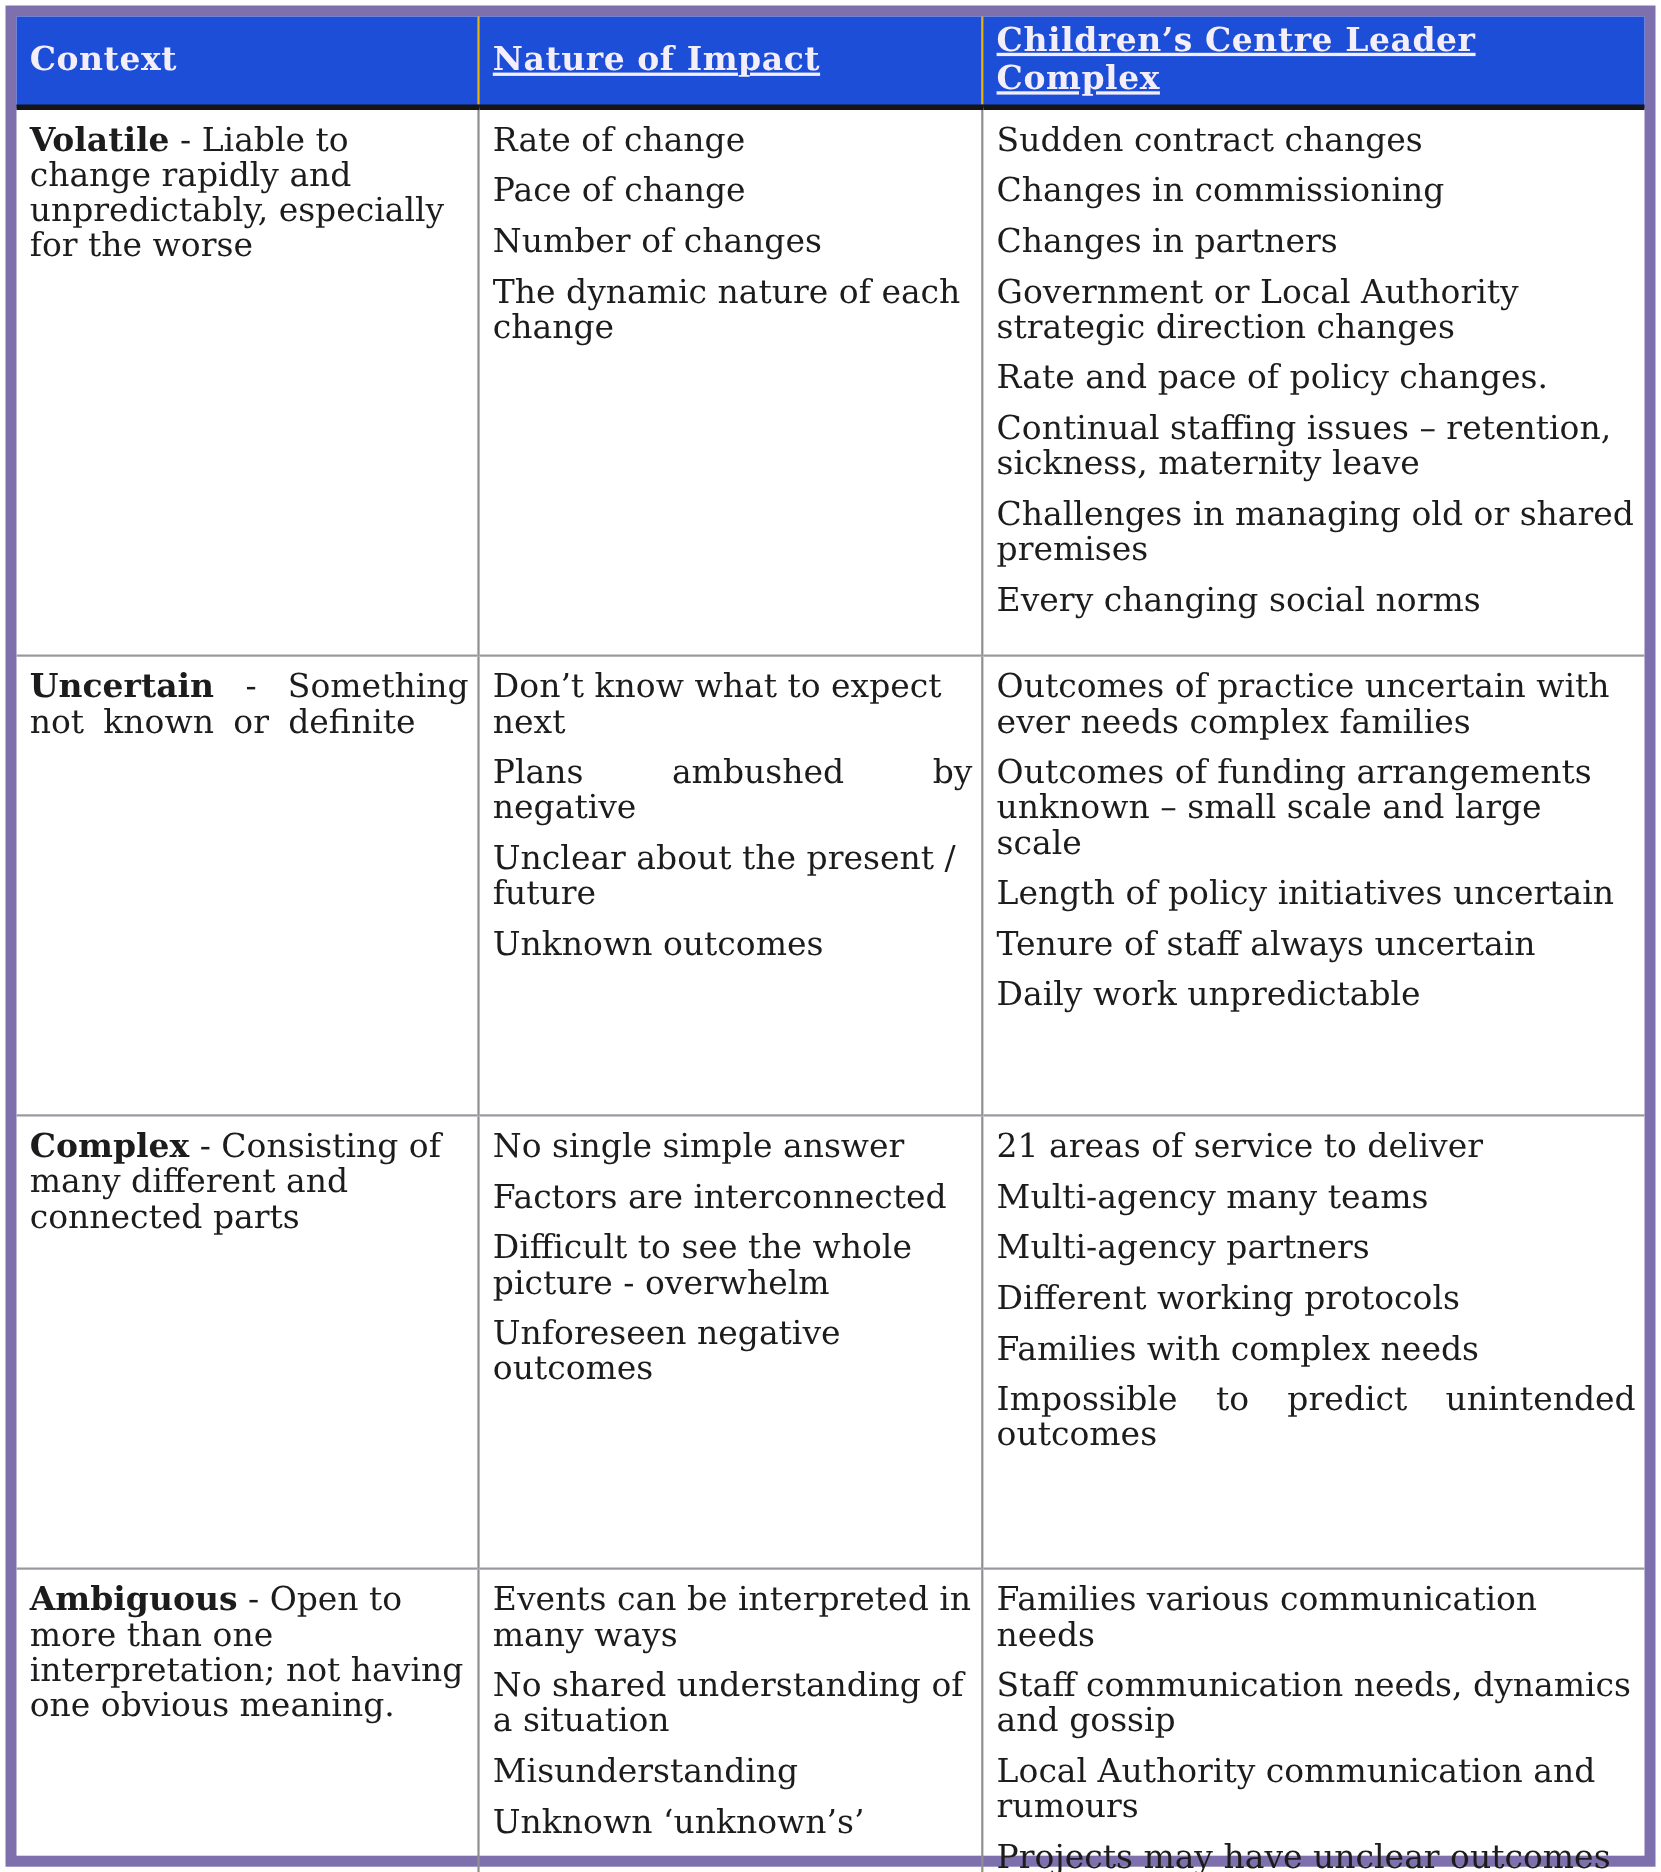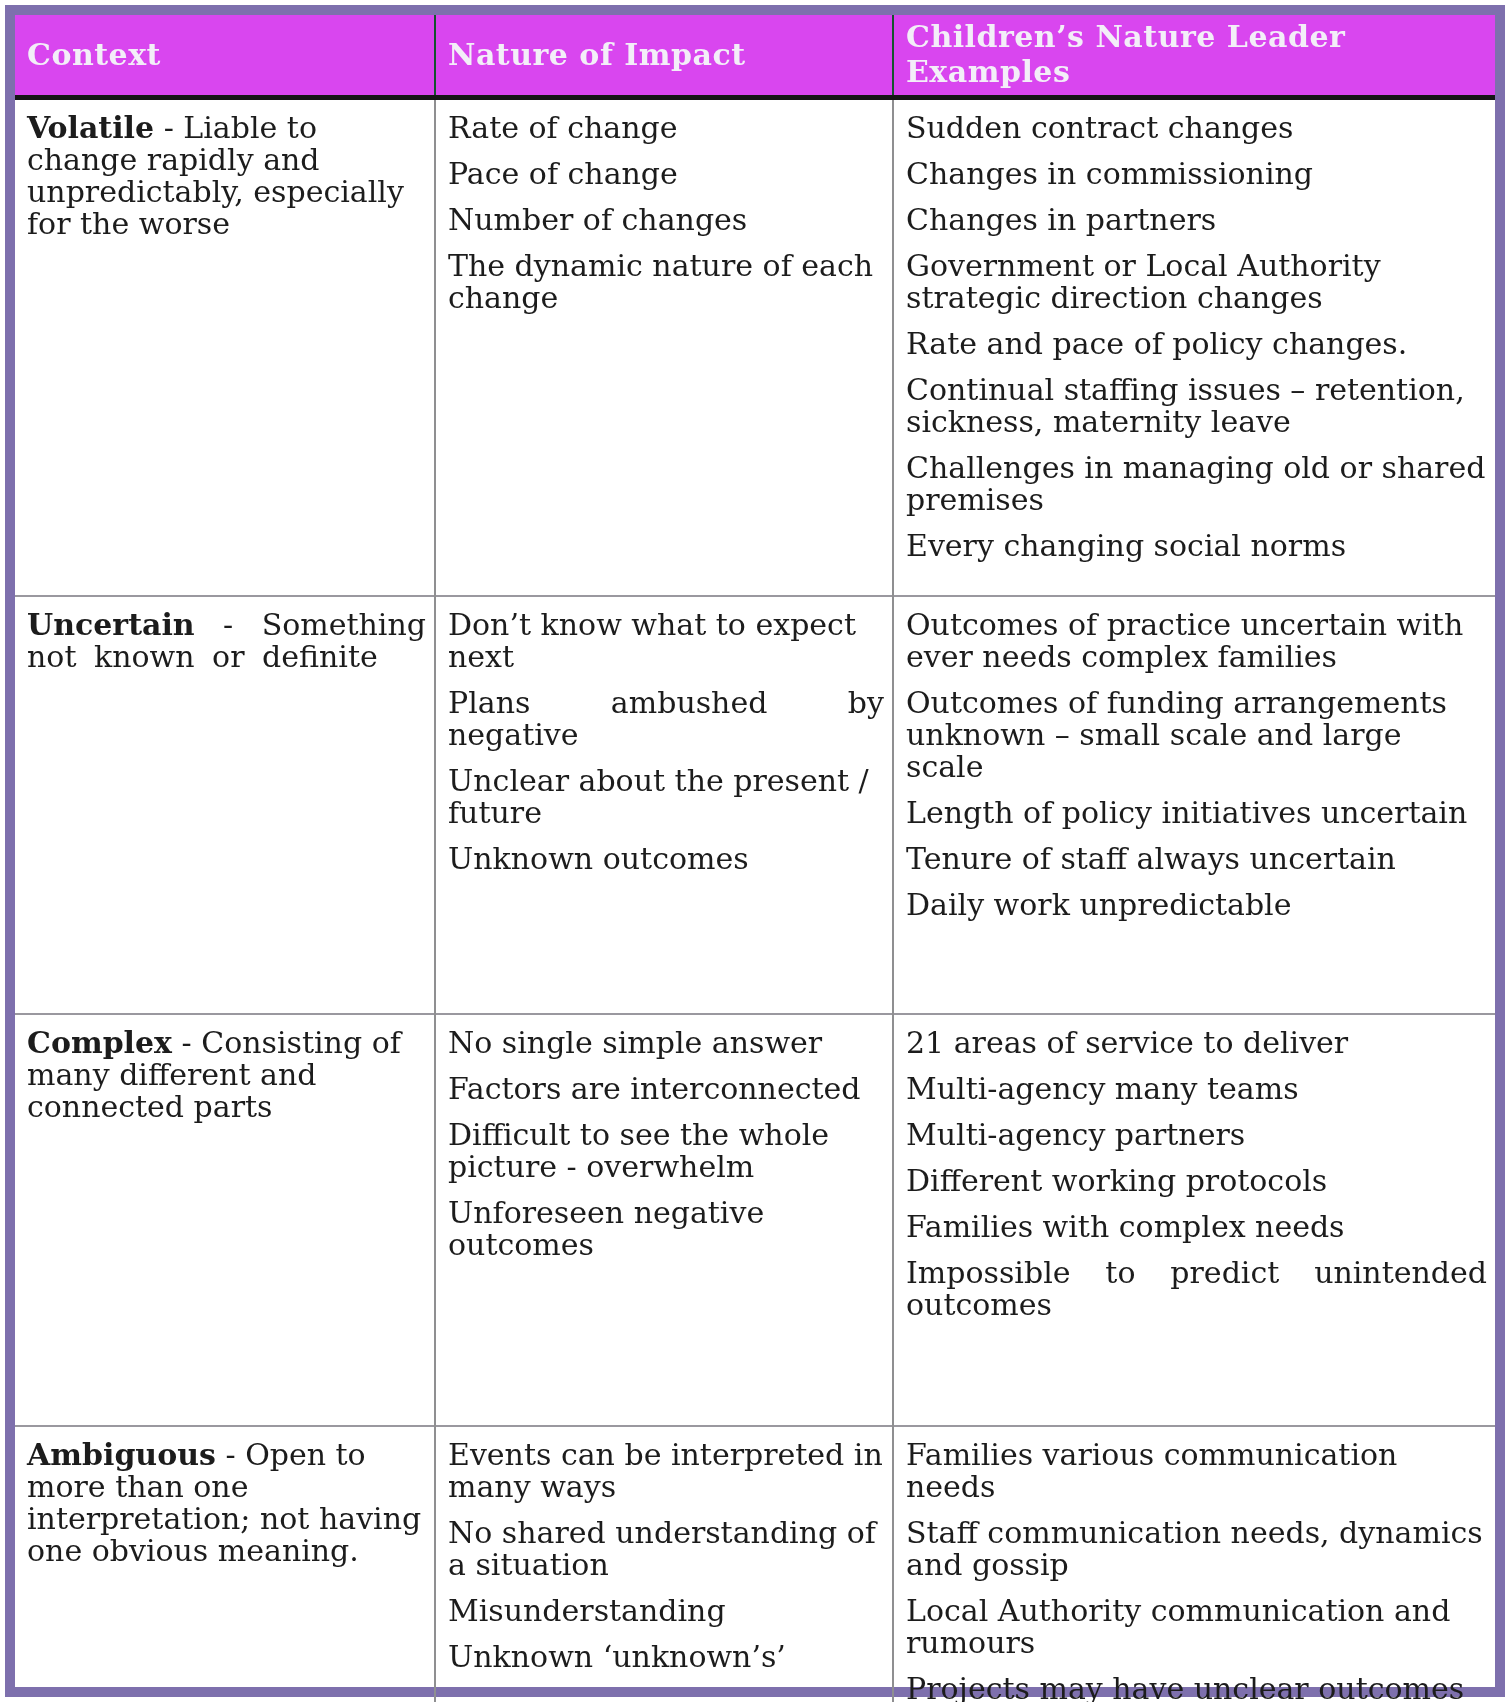--- a/index.html
+++ b/index.html
@@ -24,32 +24,32 @@
   table.vuca {
     width: 100%;
     height: 100%;
     border-collapse: collapse;
     table-layout: fixed;
   }
   col.c1 { width: 420px; }
   col.c2 { width: 458px; }
   col.c3 { width: 602px; }
   th {
-    background: #d946ef;
+    background: #1d4ed8;
     color: #f3eef8;
     font-size: 30px;
     font-weight: bold;
     text-align: left;
     vertical-align: middle;
     padding: 4px 8px 6px 12px;
     height: 44px;
     border-bottom: 5px solid #151515;
     letter-spacing: 0.5px;
   }
-  th + th { border-left: 2px solid #14532d; }
+  th + th { border-left: 2px solid #eab308; text-decoration: underline; }
   td {
     vertical-align: top;
     padding: 12px 8px 4px 12px;
     font-size: 30px;
     line-height: 32px;
   }
   td + td { border-left: 2px solid #8f8f91; margin-left: 12px; }
   tbody tr + tr td { border-top: 2px solid #9a989f; }
   tr.r0 { height: 498px; padding-left: 28px; }
   tr.r1 { height: 418px; }
@@ -69,21 +69,21 @@
   <table class="vuca">
     <colgroup>
       <col class="c1">
         <col class="c2">
         <col class="c3">
     </colgroup>
     <thead>
       <tr>
         <th>Context</th>
         <th>Nature of Impact</th>
-        <th>Children’s Nature Leader Examples</th>
+        <th>Children’s Centre Leader Complex</th>
       </tr>
     </thead>
     <tbody>
 
       <tr class="r0">
         <td>
           <p><strong class="term">Volatile</strong> <span>- Liable to change rapidly and unpredictably, especially for the worse</span></p>
         </td>
         <td>
           <p>Rate of change</p>

